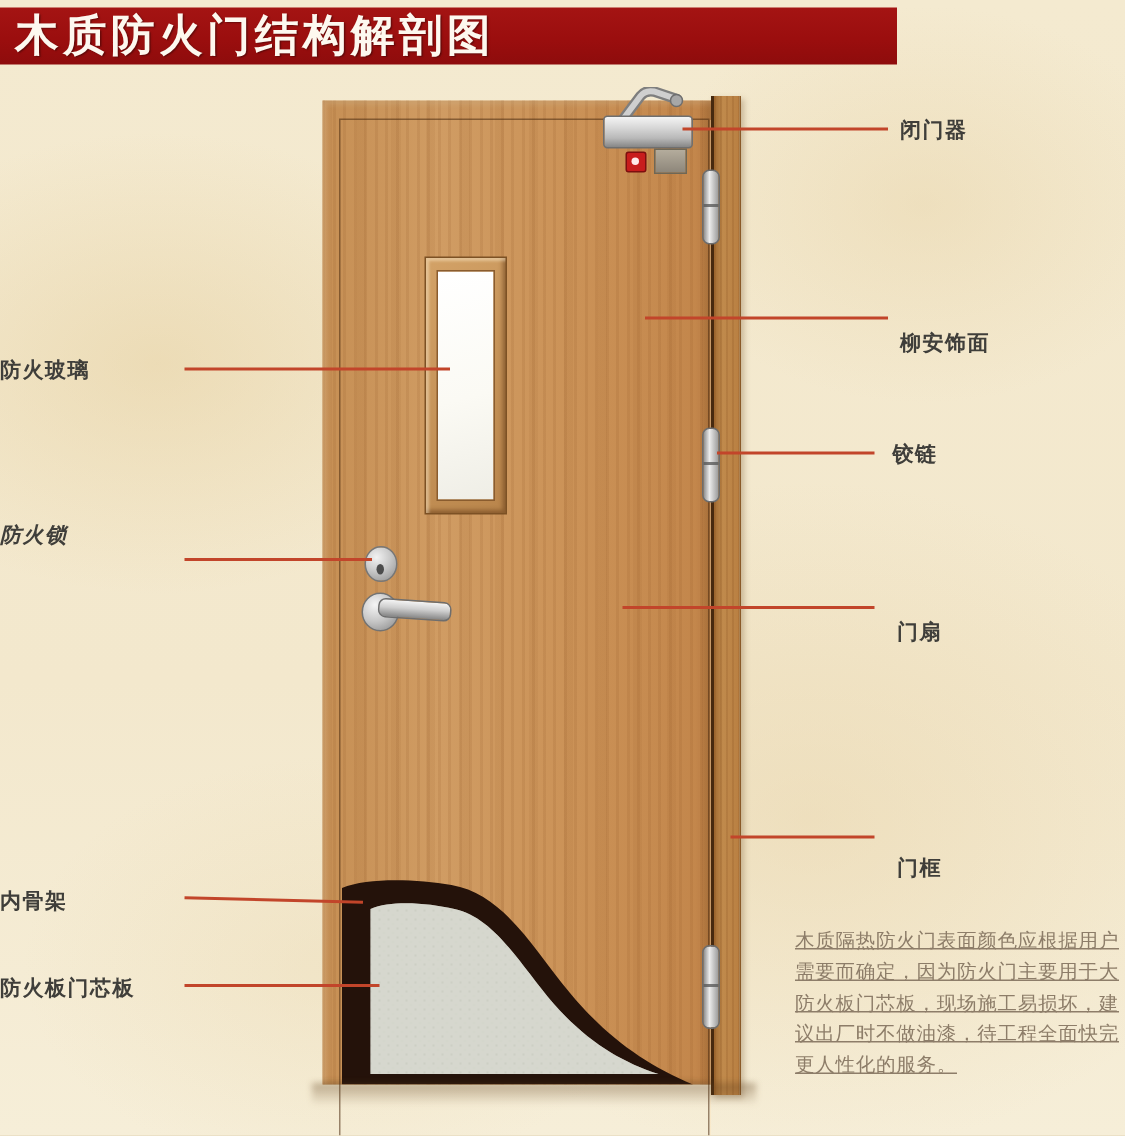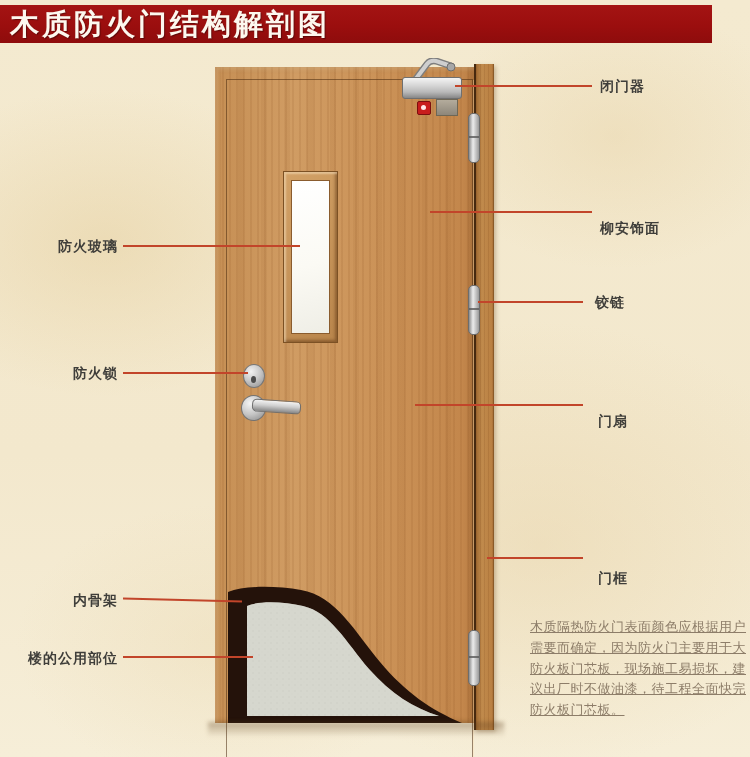--- a/index.html
+++ b/index.html
@@ -13,21 +13,21 @@
       radial-gradient(ellipse 320px 220px at 14% 32%, rgba(224,198,142,.38), transparent 70%),
       radial-gradient(ellipse 260px 190px at 82% 18%, rgba(226,202,152,.32), transparent 70%),
       radial-gradient(ellipse 420px 320px at 72% 72%, rgba(228,205,158,.38), transparent 70%),
       radial-gradient(ellipse 300px 200px at 30% 85%, rgba(230,210,165,.30), transparent 70%),
       linear-gradient(to bottom,#f4ead0 0%,#f3e8cd 60%,#f6eed8 100%);
   }
   .abs{position:absolute;}
 
   
   #banner{
-    left:0;top:5px;width:712px;height:38px;
+    left:0;top:5px;width:598px;height:38px;
     background:linear-gradient(to bottom,#a41413 0%,#9b0e0e 55%,#8e0c0c 100%);
     display:flex;align-items:center;
   }
   #banner .title{
     color:#fdf8ef;font-size:29px;font-weight:bold;letter-spacing:3px;
     padding-left:10px;line-height:38px;white-space:nowrap;
     text-shadow:1px 1px 1px rgba(0,0,0,.35);
   }
 
   
@@ -133,21 +133,21 @@
     filter:blur(2px);
   }
 
   
   .callout-line{height:2px;background:#c2452a;}
   .label{
     color:#3f3e3a;font-size:14px;font-weight:bold;letter-spacing:1px;
     line-height:16px;white-space:nowrap;
   }
   .label.right-side{text-align:right;}
-  .label.left-side{text-align:right;}
+  .label.left-side{text-align:left;}
 
   
   #description{
     left:530px;top:617px;width:218px;
     color:#8d7d69;font-size:13px;line-height:20.8px;letter-spacing:.5px;text-decoration:underline;
   }
 </style>
 </head>
 <body>
 
@@ -216,25 +216,25 @@
   <div class="abs label right-side" style="left:595px;top:294px;">铰链</div>
   <div class="abs label right-side" style="left:598px;top:413px;">门扇</div>
   <div class="abs label right-side" style="left:598px;top:550px;margin-top:20px;">门框</div>
 
   <div class="abs callout-line" style="left:123px;top:245px;width:177px;"></div>
   <div class="abs callout-line" style="left:123px;top:372px;width:125px;"></div>
   <div class="abs callout-line" style="left:123px;top:599px;width:119px;transform:rotate(1.5deg);"></div>
   <div class="abs callout-line" style="left:123px;top:656px;width:130px;"></div>
 
   <div class="abs label left-side" style="left:0;width:118px;top:238px;">防火玻璃</div>
-  <div class="abs label left-side" style="left:0;width:118px;top:365px;">防火锁</div>
+  <div class="abs label left-side" style="left:0;width:118px;top:348px;font-style:italic;">防火锁</div>
   <div class="abs label left-side" style="left:0;width:118px;top:592px;">内骨架</div>
-  <div class="abs label left-side" style="left:0;width:118px;top:650px;">楼的公用部位</div>
+  <div class="abs label left-side" style="left:0;width:118px;top:650px;">防火板门芯板</div>
 
   <div id="description" class="abs">
     <div>木质隔热防火门表面颜色应根据用户</div>
     <div>需要而确定，因为防火门主要用于大</div>
     <div>防火板门芯板，现场施工易损坏，建</div>
     <div>议出厂时不做油漆，待工程全面快完</div>
-    <div>防火板门芯板。</div>
+    <div>更人性化的服务。</div>
   </div>
 
 </div>
 
 </body></html>

